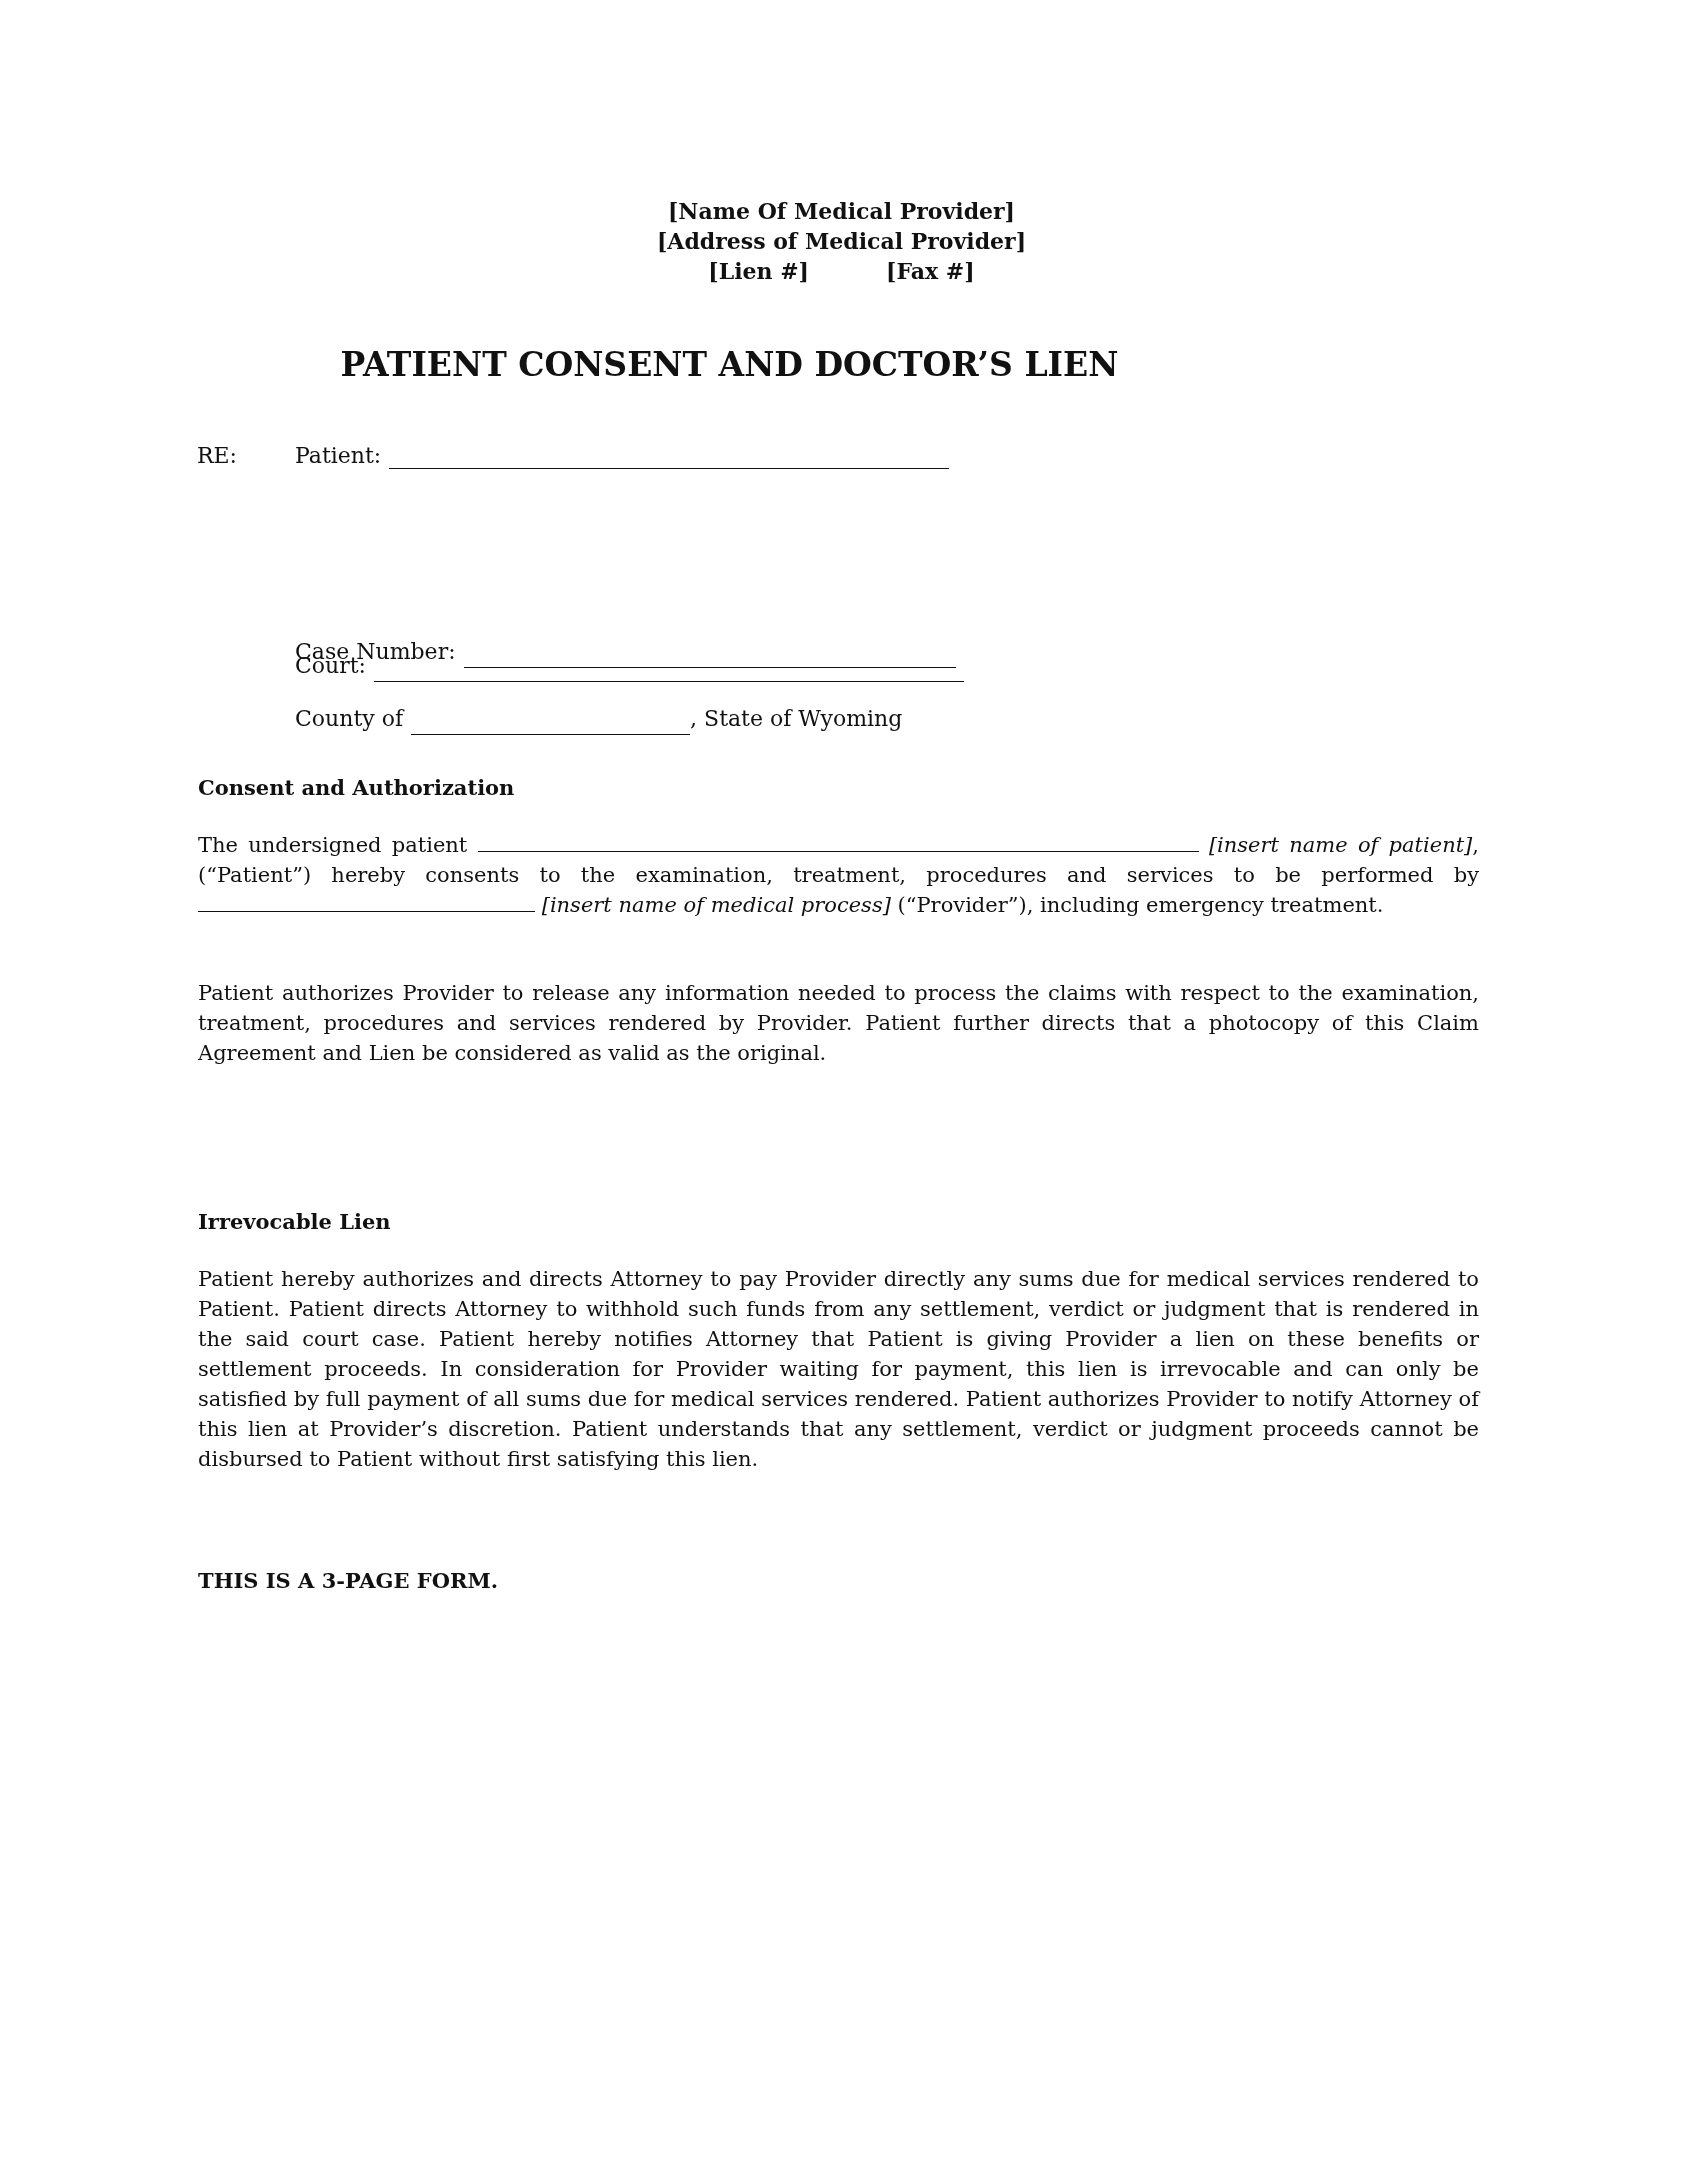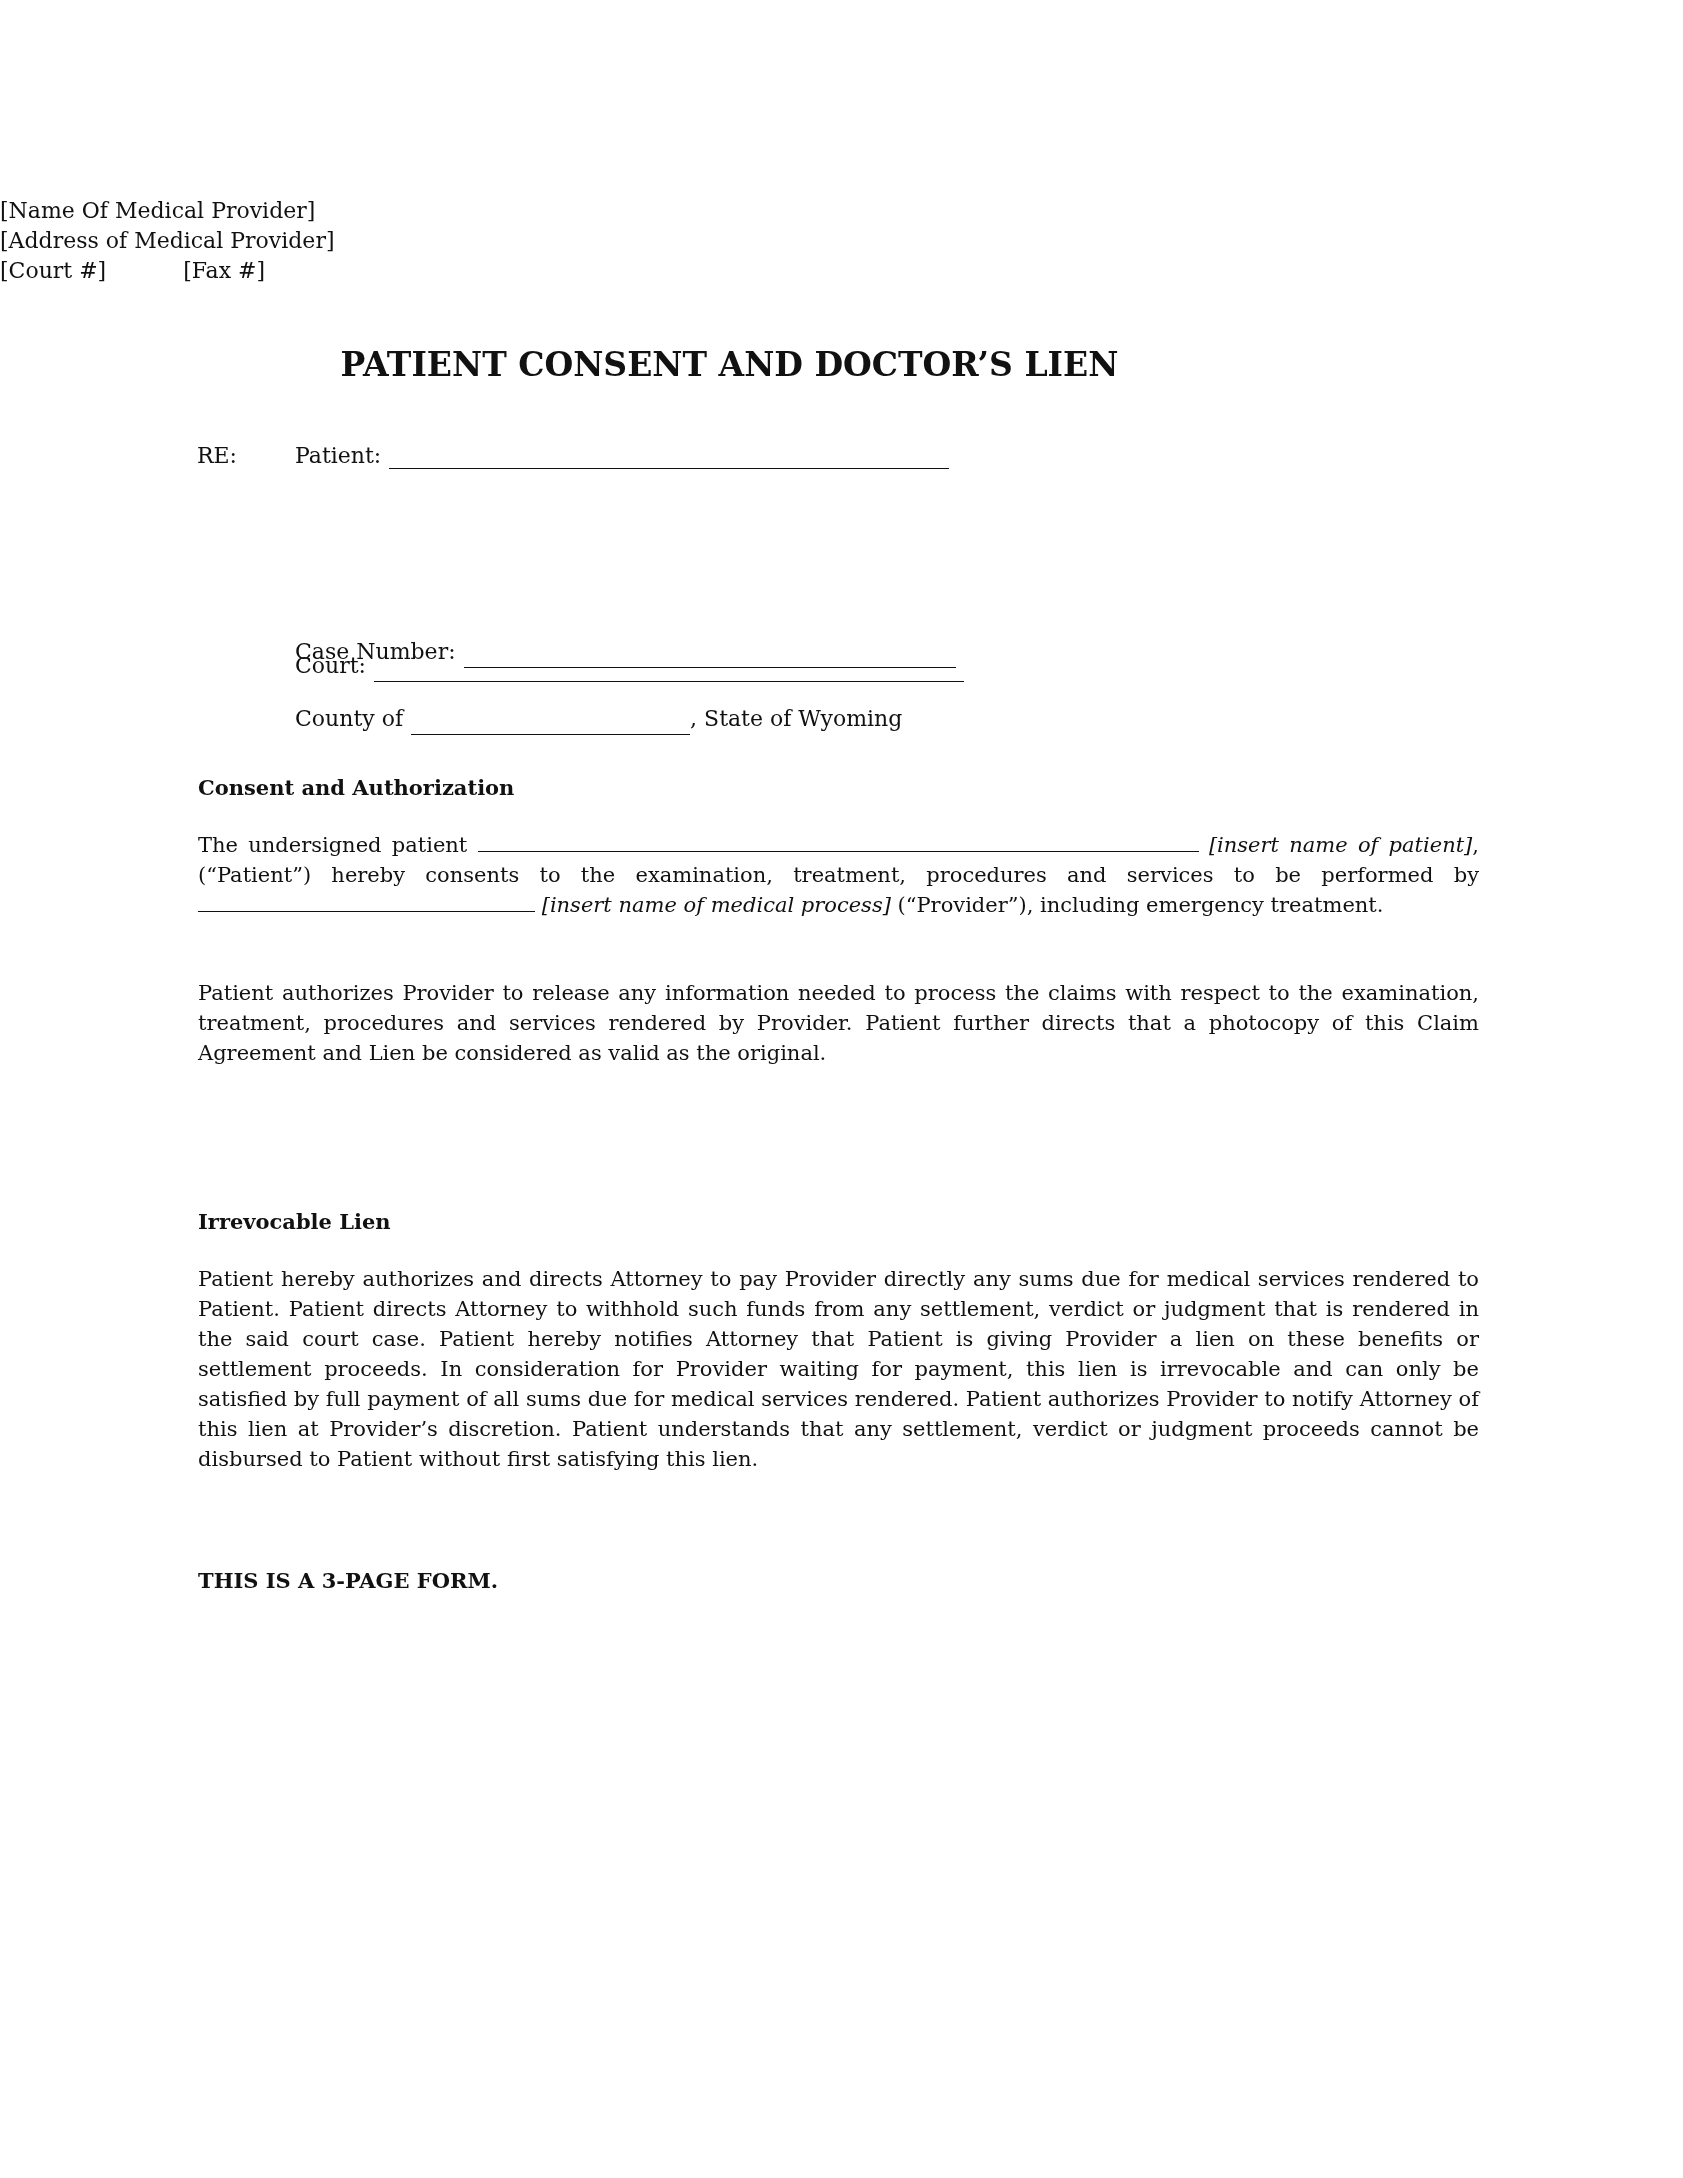--- a/index.html
+++ b/index.html
@@ -1,19 +1,19 @@
 <!DOCTYPE html>
 <html><head>
 <meta charset="utf-8">
 <style>
   html, body { margin: 0; padding: 0; background: #ffffff; }
   body { width: 1683px; height: 2178px; position: relative; overflow: hidden;
          font-family: "DejaVu Serif", "Liberation Serif", serif; color: #111; }
   .page { position: absolute; left: 0; top: 0; width: 1683px; height: 2178px; background: #fff; }
-  .hdr { position: absolute; left: 0; width: 1683px; text-align: left; font-weight: normal;
+  .hdr { position: absolute; left: 0; width: 1683px; text-align: center; font-weight: bold;
          font-size: 22px; line-height: 30px; }
   .hdr-line { display: block; height: 30px; }
   .phonefax span { display: inline-block; }
   .phonefax .gap { width: 77px; }
   .title { position: absolute; top: 341px; left: 0; width: 1459px; text-align: center;
            font-weight: bold; font-size: 33px; letter-spacing: 0px; line-height: 48px; }
   .re-label { position: absolute; left: 197px; top: 440px; font-size: 22px; line-height: 32px; }
   .field { position: absolute; left: 295px; font-size: 22px; line-height: 32px; height: 36px;
            display: flex; align-items: flex-end; }
   .field .blank { display: inline-block; border-bottom: 1.5px solid #111; height: 24px; margin-left: 8px; }
@@ -27,21 +27,21 @@
 </style>
 </head>
 <body>
 
 <div class="page">
 
   <div class="hdr" style="top:196px;">
     <span class="hdr-line">[Name Of Medical Provider]</span>
     <span class="hdr-line">[Address of Medical Provider]</span>
     <span class="hdr-line phonefax">
-      <span>[Court #]</span><span class="gap"></span><span>[Fax #]</span>
+      <span>[Lien #]</span><span class="gap"></span><span>[Fax #]</span>
     </span>
   </div>
 
   <div class="title">PATIENT CONSENT AND DOCTOR’S LIEN</div>
 
   <div class="re-label">RE:</div>
 
   <div class="field" style="top:438px;align-items:center;">
     <span class="txt">Patient:</span>
     <span class="blank" style="width:560px;"></span>

